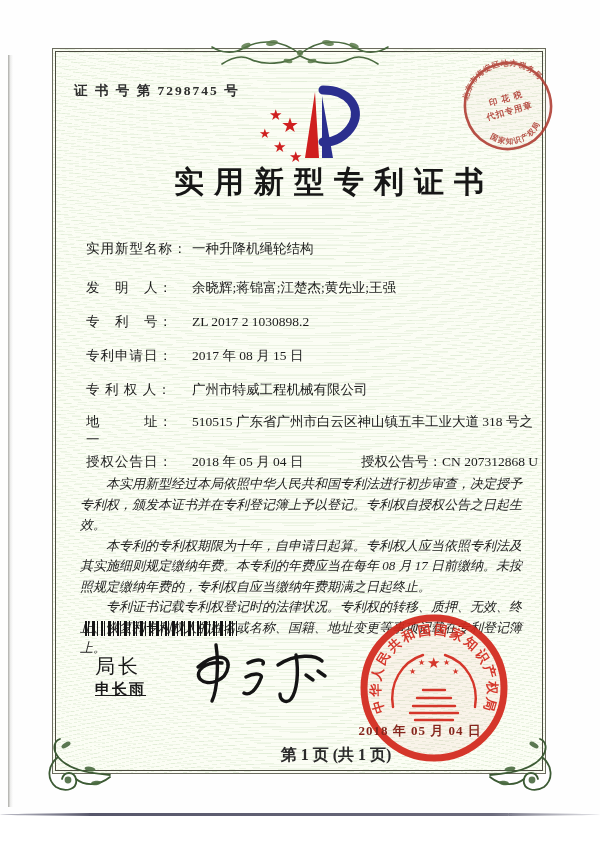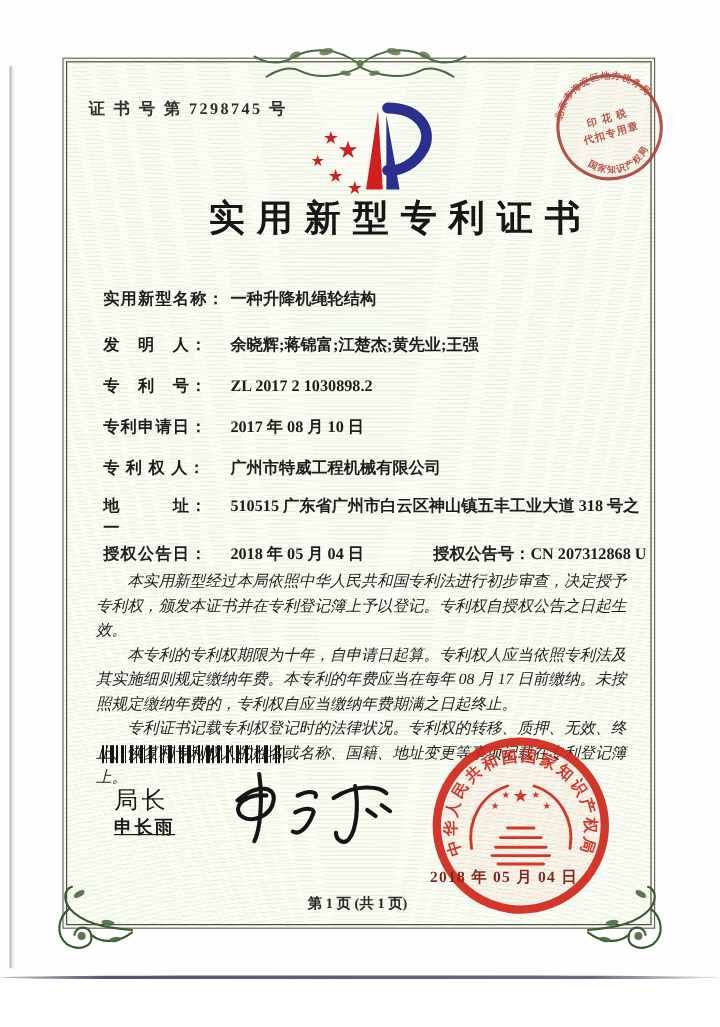--- a/index.html
+++ b/index.html
@@ -11,31 +11,31 @@
   .frame{position:absolute;left:52px;top:48px;width:492px;height:724px;
     border:1px solid #6b6b5e;
     background-color:#fbfdf4;
     background-image:
       repeating-radial-gradient(ellipse 620px 230px at 50% 112%, rgba(150,190,130,.16) 0 1.5px, transparent 1.5px 9px),
       repeating-radial-gradient(ellipse 700px 260px at 50% -12%, rgba(150,190,130,.10) 0 1.5px, transparent 1.5px 10px);}
   .frame::after{content:"";position:absolute;left:2px;top:2px;right:2px;bottom:2px;border:1.5px solid #4c4c40;pointer-events:none;}
   .cert-no{position:absolute;left:74px;top:82px;font-size:13.5px;letter-spacing:2px;color:#2e2e2e;font-weight:600;}
   .title{position:absolute;left:52px;top:162px;width:492px;text-align:center;font-size:30px;font-weight:700;letter-spacing:10px;color:#161616;padding-left:36px;}
   .fields{position:absolute;left:86px;top:0;width:456px;font-size:13.5px;color:#1d1d1d;}
-  .frow{position:absolute;left:0;white-space:nowrap;font-weight:700;}
+  .frow{position:absolute;left:0;white-space:nowrap;font-weight:400;}
   .frow.wrap{white-space:normal;width:450px;line-height:18px;}
   .flabel{display:inline-block;width:106px;letter-spacing:1px;}
   .grant-pair2{position:absolute;left:275px;top:0;}
   .paras{position:absolute;left:80px;top:474px;width:446px;font-size:13px;line-height:20.5px;color:#1c1c1c;}
   .paras p{margin:0;text-indent:2em;font-style:italic;font-weight:500;}
   .barcode{position:absolute;left:85px;top:621px;width:152px;height:15px;
     background:repeating-linear-gradient(90deg,#151515 0 2px,transparent 2px 3px,#151515 3px 4px,transparent 4px 7px,#151515 7px 10px,transparent 10px 12px,#151515 12px 13px,transparent 13px 16px);}
   .signer-title{position:absolute;left:95px;top:653px;font-size:20px;letter-spacing:3px;font-weight:400;color:#1a1a1a;}
   .signer-name{position:absolute;left:95px;top:680px;font-size:15px;letter-spacing:2px;font-weight:700;color:#1a1a1a;text-decoration:underline;}
-  .page-num{position:absolute;left:52px;top:745px;width:492px;text-align:center;font-size:12px;color:#2a2a2a;font-weight:600;}
+  .page-num{position:absolute;left:52px;top:745px;width:492px;text-align:center;font-size:16px;color:#2a2a2a;font-weight:600;padding-left:38px;}
   .ornament-top{position:absolute;left:188px;top:34px;}
   .corner-bl{position:absolute;left:38px;top:735px;}
   .corner-br{position:absolute;left:486px;top:735px;transform:scaleX(-1);}
   .tax-stamp{position:absolute;left:452px;top:48px;}
   .grant-seal{position:absolute;left:343px;top:612px;}
   .logo{position:absolute;left:243px;top:70px;}
   .signature{position:absolute;left:172px;top:633px;}
   .page-shadow{position:absolute;left:0;top:813px;width:600px;height:3px;
     background:linear-gradient(90deg,rgba(70,70,100,.35),rgba(45,45,70,.8) 15%,rgba(45,45,70,.7) 82%,rgba(130,130,150,.2));
     border-radius:50%/100%;}
@@ -138,21 +138,21 @@
     <div class="frow" style="top:240px">
       <span class="flabel">实用新型名称：</span><span class="fvalue">一种升降机绳轮结构</span>
     </div>
     <div class="frow" style="top:279px">
       <span class="flabel">发　明　人：</span><span class="fvalue">余晓辉;蒋锦富;江楚杰;黄先业;王强</span>
     </div>
     <div class="frow" style="top:313px">
       <span class="flabel">专　利　号：</span><span class="fvalue">ZL 2017 2 1030898.2</span>
     </div>
     <div class="frow" style="top:347px">
-      <span class="flabel">专利申请日：</span><span class="fvalue">2017 年 08 月 10 日</span>
+      <span class="flabel">专利申请日：</span><span class="fvalue">2017 年 08 月 15 日</span>
     </div>
     <div class="frow" style="top:381px">
       <span class="flabel">专 利 权 人：</span><span class="fvalue">广州市特威工程机械有限公司</span>
     </div>
     <div class="frow wrap" style="top:413px">
       <span class="flabel">地　　　址：</span><span class="fvalue">510515 广东省广州市白云区神山镇五丰工业大道 318 号之一</span>
     </div>
     <div class="frow" style="top:453px">
       <span class="flabel">授权公告日：</span><span class="fvalue">2018 年 05 月 04 日</span>
       <span class="grant-pair2">

